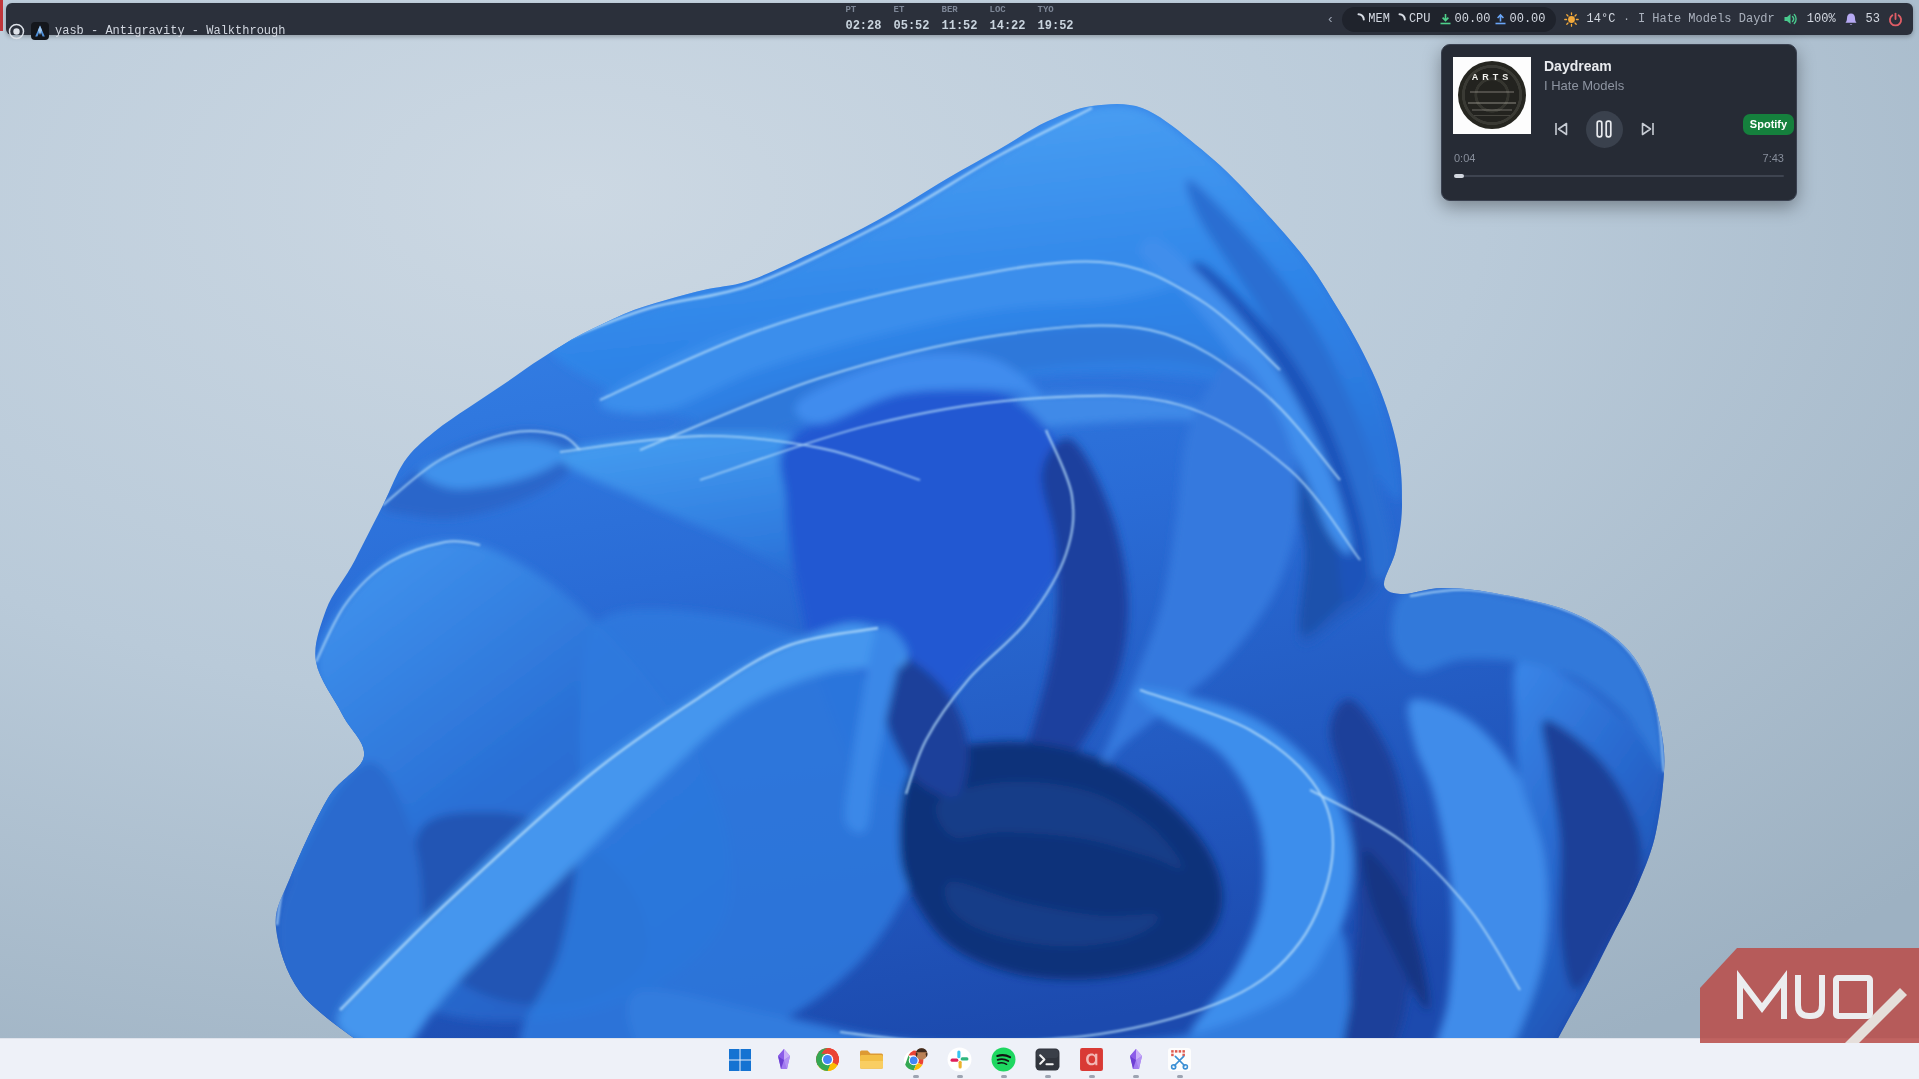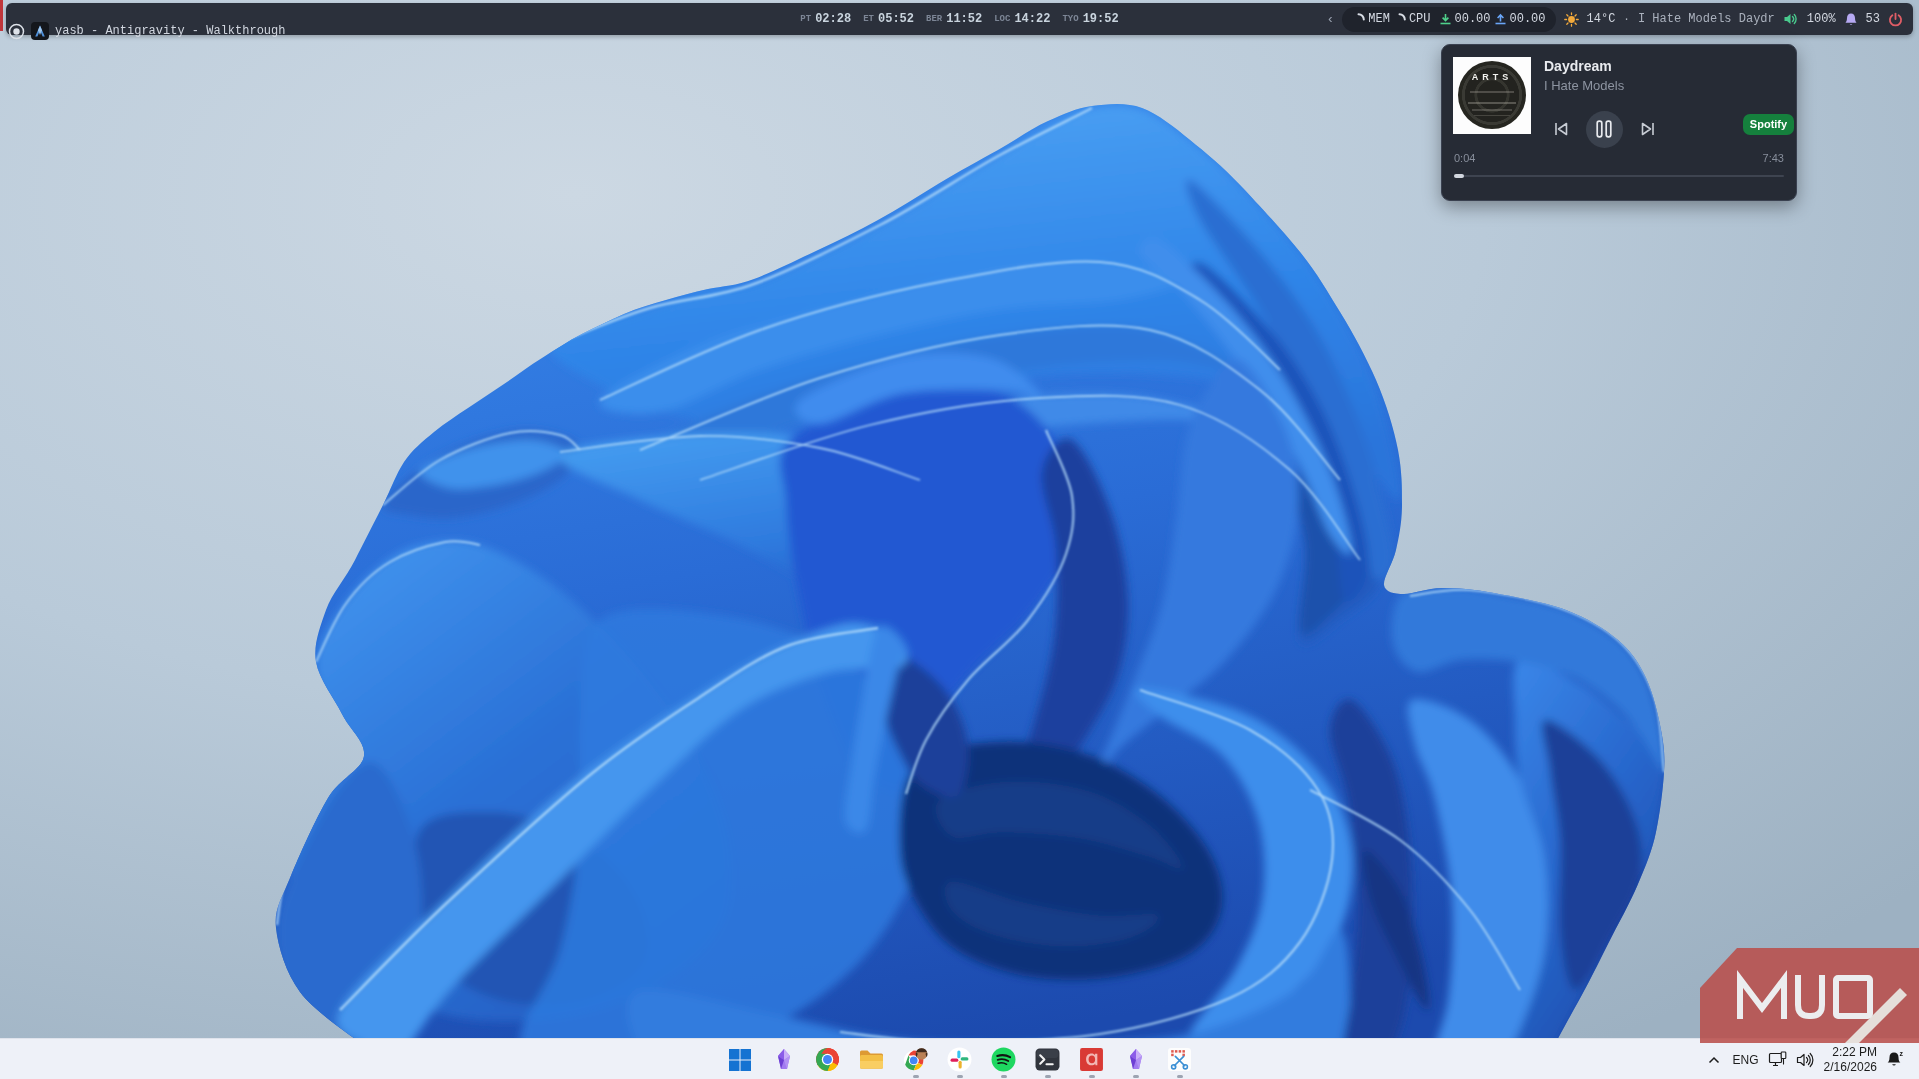--- a/index.html
+++ b/index.html
@@ -10,21 +10,21 @@
   
   #bar { position:absolute; left:6px; right:6px; top:3px; height:32px;
          background:#2b303b; border-radius:6px;
          display:flex; align-items:center;
          font-family:"Liberation Mono", monospace; font-size:12px; color:#ced3dc;
          box-shadow:0 2px 4px rgba(0,0,0,.25); }
   #redsliver { position:absolute; left:0; top:0; width:3px; height:31px; background:#c1373c; }
   .bl { display:flex; align-items:center; gap:6px; padding-left:2px;margin-top:24px; }
   #clocks { position:absolute; left:50%; top:0; transform:translateX(-50%); height:32px;
             display:flex; align-items:center; gap:12px; }
-  .ck { display:flex; align-items:center; gap:4px; }
+  .ck { display:flex; align-items:flex-start; gap:4px;flex-direction:column; }
   .ck .lb { font-size:9px; color:#7d8696; font-weight:bold; }
   .ck .tm { font-size:12px; color:#c9d4de; font-weight:bold; }
   .br { position:absolute; right:0; top:0; height:32px; display:flex; align-items:center; gap:8px; padding-right:10px; }
   .pill { background:#1f232c; border-radius:13px; height:25px; display:flex; align-items:center; gap:3px; padding:0 10px; }
   .wt { color:#d4d9e2; }
   .dim { color:#aab1bd; }
   svg.ic { display:block; }
 
   
   #player { position:absolute; left:1441px; top:44px; width:356px; height:157px;
@@ -395,35 +395,13 @@
           </g>
       <g stroke="#3b8fd4" stroke-width="1.6" fill="none" stroke-linecap="round">
         <path d="M8 9 L17 18 M16 9 L7 18"></path>
       </g>
       <circle cx="6.4" cy="19" r="2" fill="none" stroke="#3b8fd4" stroke-width="1.5"></circle>
       <circle cx="17.6" cy="19" r="2" fill="none" stroke="#3b8fd4" stroke-width="1.5"></circle>
     </svg>
       </div>
   </div>
 
-  <div id="tray">
-    <svg class="ic" width="26" height="26" viewBox="0 0 26 26" style="margin-right:2px;">
-        <path d="M8.5 15.5 L13 11 L17.5 15.5" fill="none" stroke="#1c1c1c" stroke-width="1.5"></path>
-      </svg>
-    <span style="font-size:12px; margin:0 9px 0 4px;">ENG</span>
-    <svg class="ic" width="20" height="20" viewBox="0 0 20 20" style="margin-right:7px;">
-      <rect x="1.5" y="3.5" width="12" height="9" rx="1" fill="none" stroke="#1c1c1c" stroke-width="1.2"></rect>
-      <path d="M5 15.5 H10 M7.5 12.5 V15.5" stroke="#1c1c1c" stroke-width="1.2"></path>
-      <rect x="13.2" y="2" width="4.6" height="6.5" rx="0.8" fill="#eef1f8" stroke="#1c1c1c" stroke-width="1.1"></rect>
-      <path d="M15.5 8.5 V14.5" stroke="#1c1c1c" stroke-width="1.1"></path>
-    </svg>
-    <svg class="ic" width="20" height="20" viewBox="0 0 20 20" style="margin-right:9px;">
-      <path d="M2.5 7.5 H5.5 L9 4.5 V15.5 L5.5 12.5 H2.5 Z" fill="none" stroke="#1c1c1c" stroke-width="1.2" stroke-linejoin="round"></path>
-      <path d="M11.5 7.5 A3.6 3.6 0 0 1 11.5 12.5 M13.4 5.5 A6.4 6.4 0 0 1 13.4 14.5 M15.2 3.5 A9.2 9.2 0 0 1 15.2 16.5" fill="none" stroke="#1c1c1c" stroke-width="1.2" stroke-linecap="round"></path>
-    </svg>
-    <div id="tclock">2:22 PM<br>2/16/2026</div>
-    <svg class="ic" width="22" height="22" viewBox="0 0 22 22" style="margin-right:14px;">
-      <path d="M11 3.6 C8.2 3.6 6.5 5.6 6.5 8.2 C6.5 11.6 5.5 12.8 4.6 13.6 H17.4 C16.5 12.8 15.5 11.6 15.5 8.2 C15.5 5.6 13.8 3.6 11 3.6 Z" fill="#1a1a1a"></path>
-      <path d="M9.2 15.3 A1.9 1.9 0 0 0 12.8 15.3 Z" fill="#1a1a1a"></path>
-      <text x="16.5" y="6.5" font-size="7" font-weight="bold" fill="#1a1a1a">z</text>
-    </svg>
-  </div>
 </div>
 
 </body></html>

